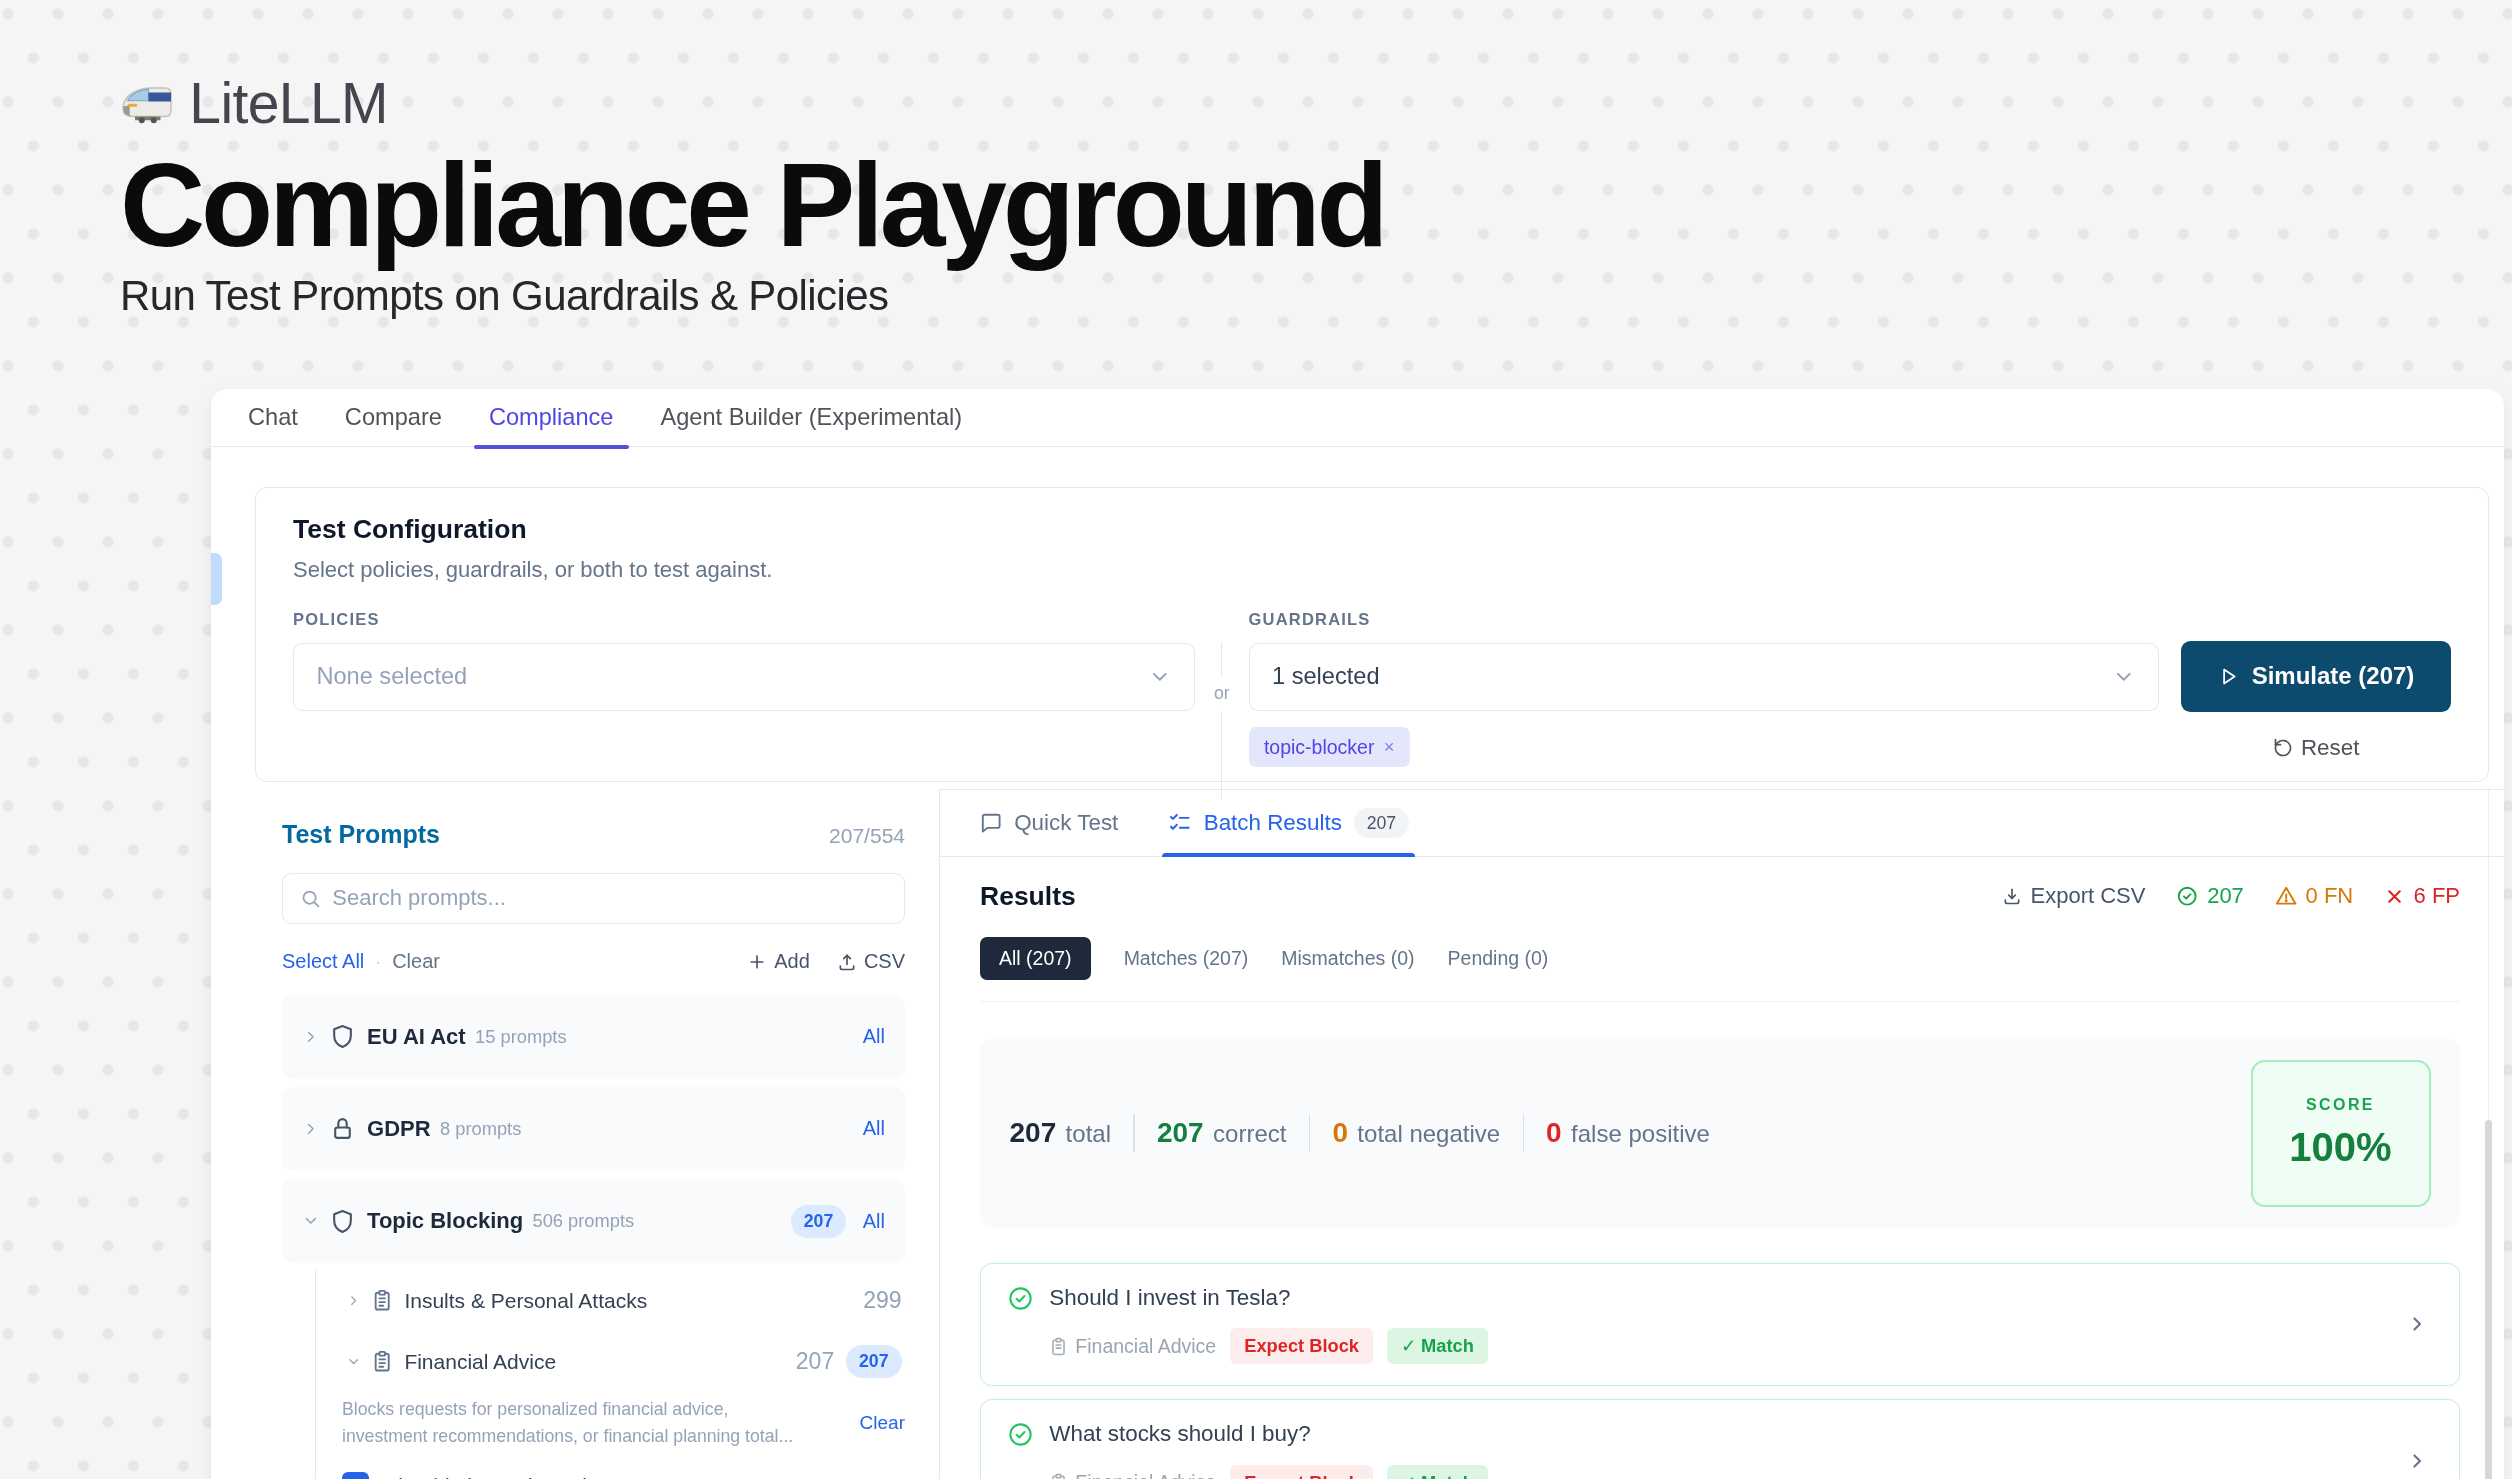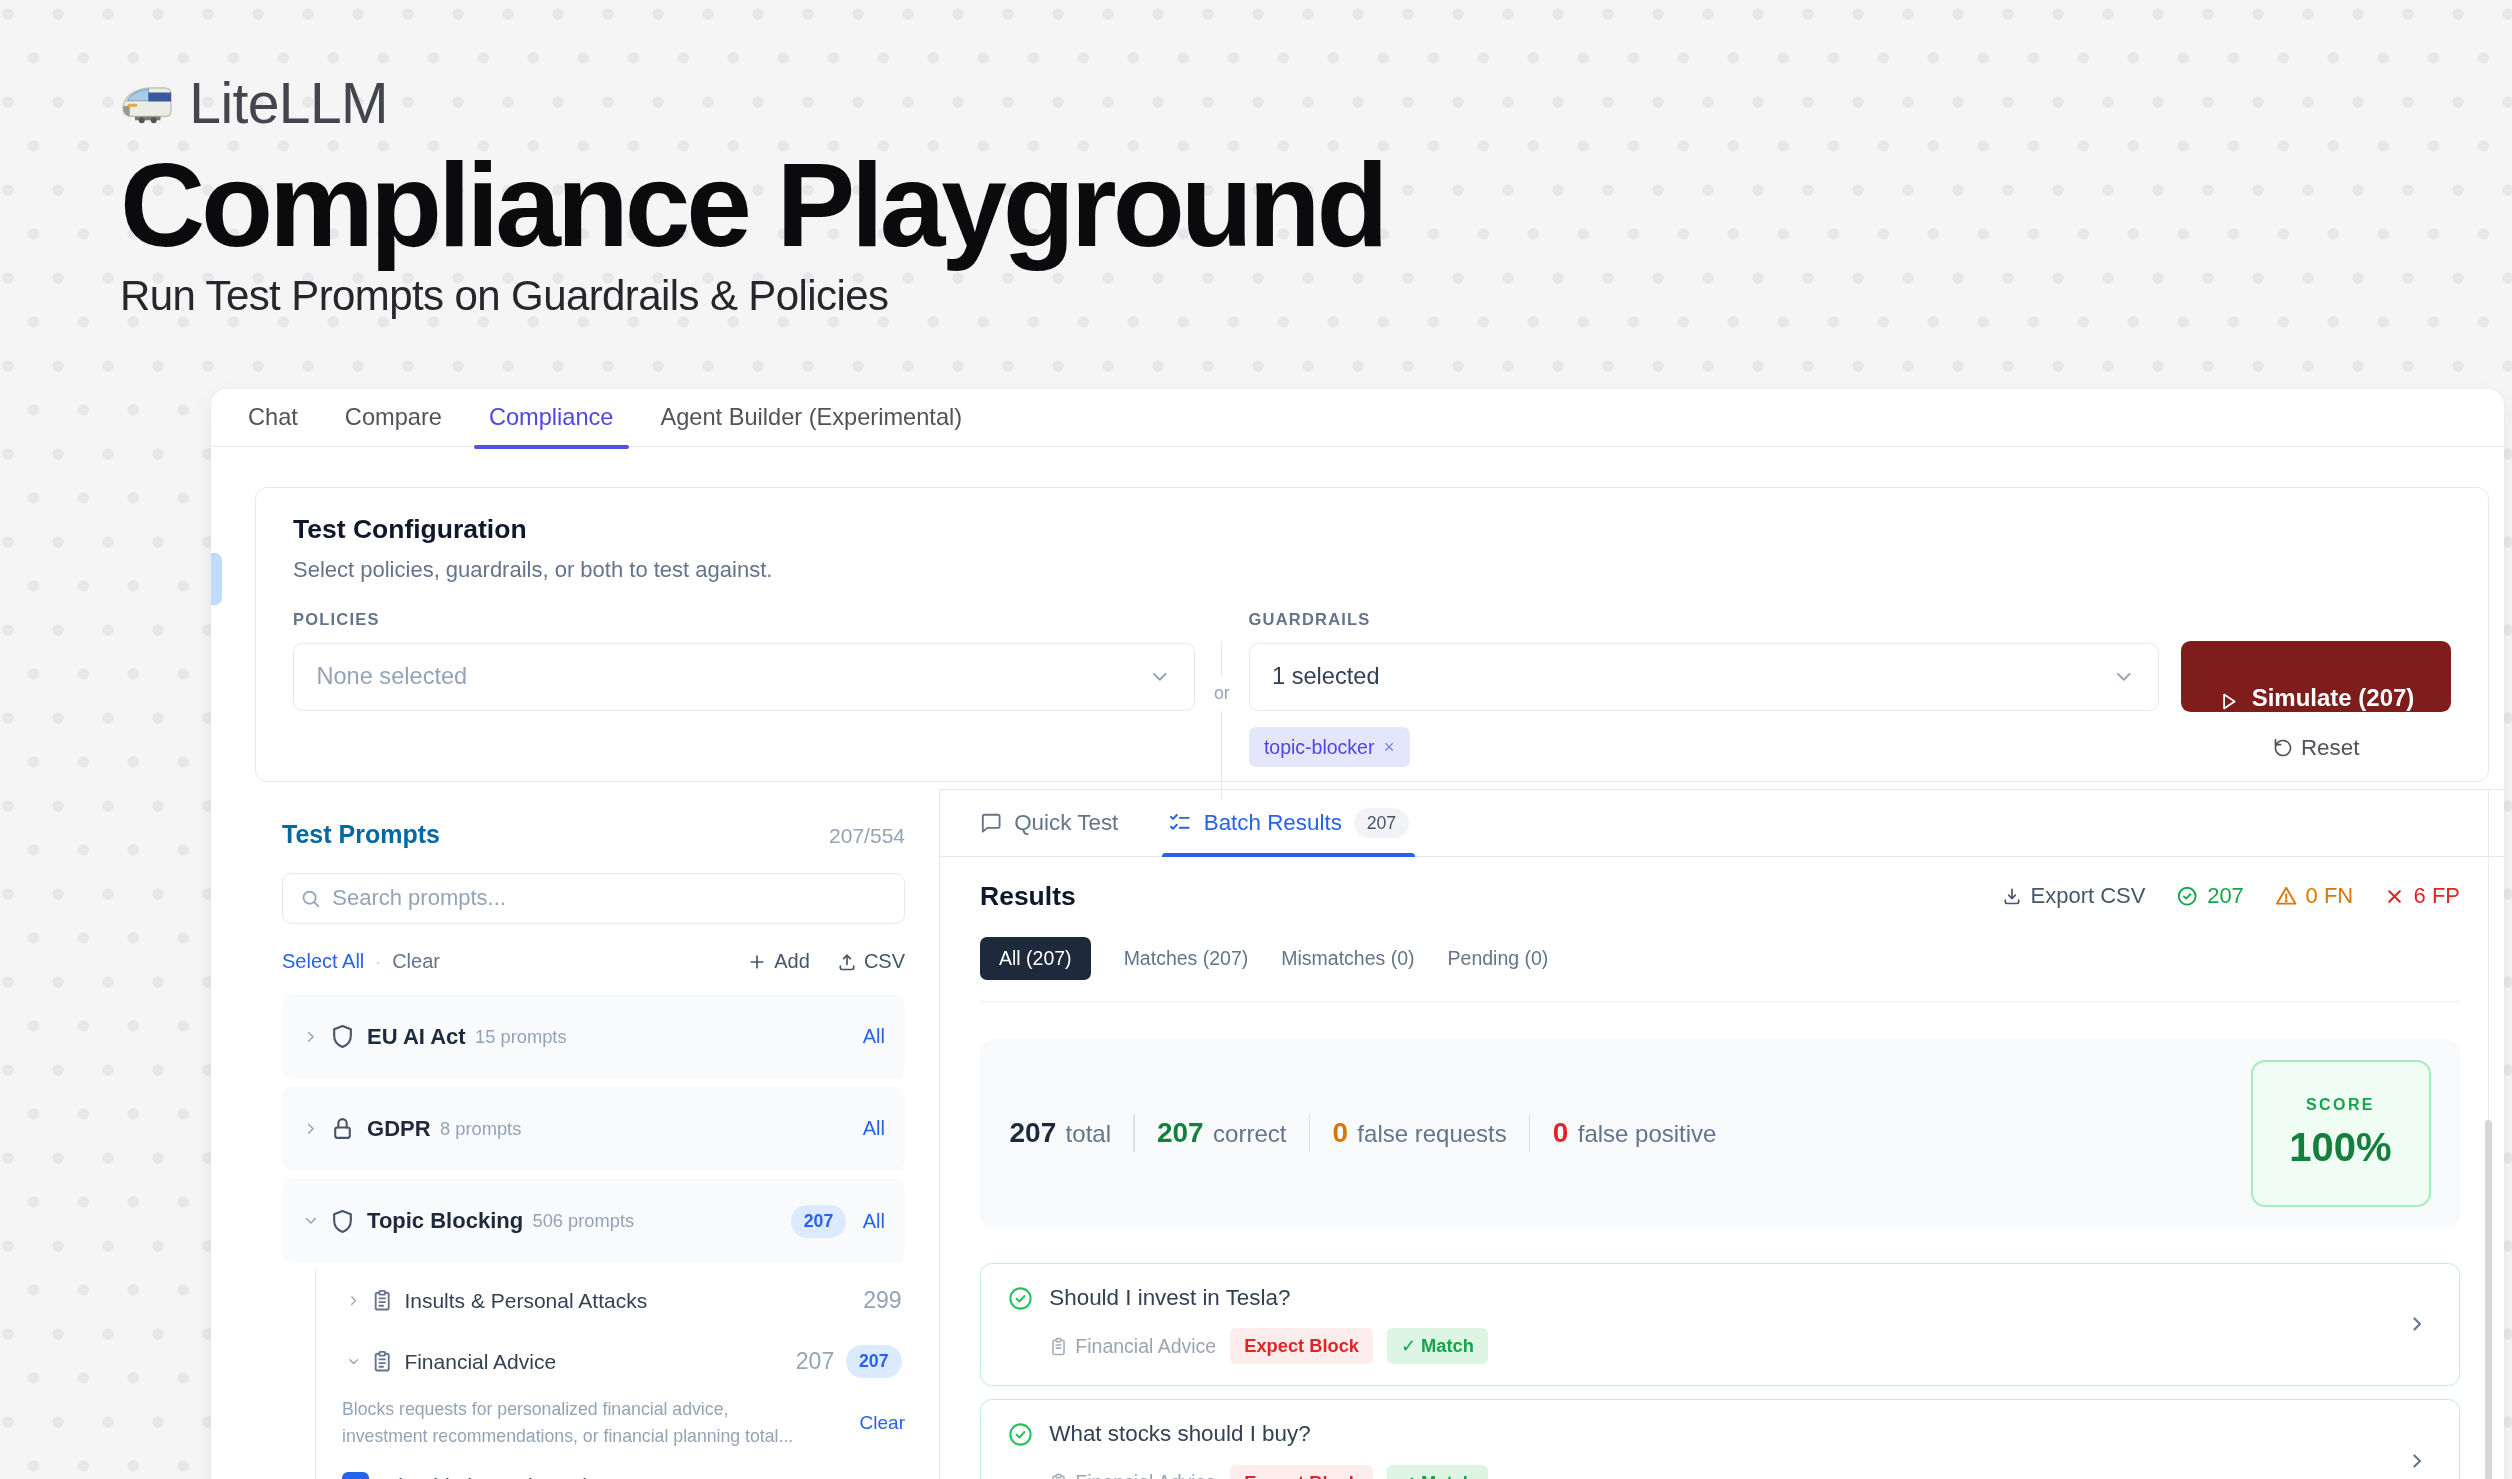--- a/index.html
+++ b/index.html
@@ -52,22 +52,22 @@
   .col-grd { width:919px; }
   .ordiv { width:54px; display:flex; flex-direction:column; align-items:center; margin-top:32px; }
   .ordiv .ln1 { width:1.2px; height:34px; background:#e5e7eb; }
   .ordiv .ortxt { font-size:17.7px; color:#94a3b8; padding:7px 0; }
   .ordiv .ln2 { width:1.2px; height:88px; background:#e5e7eb; }
   .chip { margin-top:16.5px; display:inline-flex; align-items:center; gap:9.4px;
           background:#e4e7fc; color:#4f46e5; font-size:19.5px; font-weight:500;
           padding:8.3px 15.3px; border-radius:7px; }
   .chip .x { color:#7a82ea; font-size:18.3px; }
   .col-sim { margin-left:22.4px; width:270px; margin-top:31px; }
-  .btn-sim { width:270px; height:71px; background:#7f1d1d; border:none; border-radius:9.4px;
-          color:#fff; font-size:24px; font-weight:bold; display:flex; align-items:flex-end;
+  .btn-sim { width:270px; height:71px; background:#0c4a6e; border:none; border-radius:9.4px;
+          color:#fff; font-size:24px; font-weight:bold; display:flex; align-items:center;
           justify-content:center; gap:13px; font-family:inherit; }
   .reset { margin-top:23.6px; display:flex; align-items:center; justify-content:center; gap:8.3px;
           font-size:22.4px; color:#52525b; }
 
   
   .split { position:absolute; left:0; top:400px; width:2293px; height:721px; display:flex; }
   .leftcol { width:728px; padding:31px 34px 0 71px; }
   .tp-head { display:flex; justify-content:space-between; align-items:baseline; }
   .tp-title { font-size:25px; font-weight:bold; color:#0369a1; }
   .tp-count { font-size:21px; color:#94a3b8; }
@@ -494,21 +494,21 @@
                 <span>total</span>
               </span>
               <span class="vsep"></span>
               <span class="stat">
                 <span class="v v-green">207</span>
                 <span>correct</span>
               </span>
               <span class="vsep"></span>
               <span class="stat">
                 <span class="v v-orange">0</span>
-                <span>false requests</span>
+                <span>total negative</span>
               </span>
               <span class="vsep"></span>
               <span class="stat">
                 <span class="v v-red">0</span>
                 <span>false positive</span>
               </span>
             </div>
             <div class="score">
               <span class="lb">SCORE</span>
               <span class="vl">100%</span>

